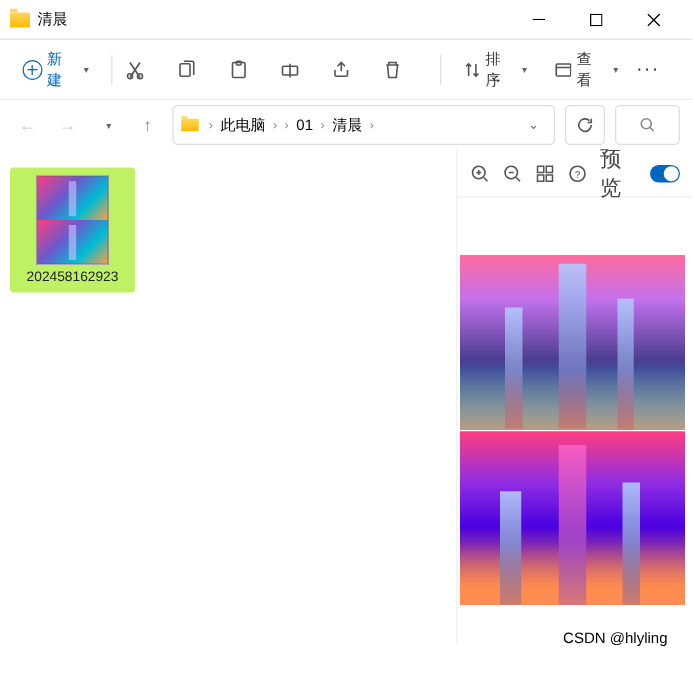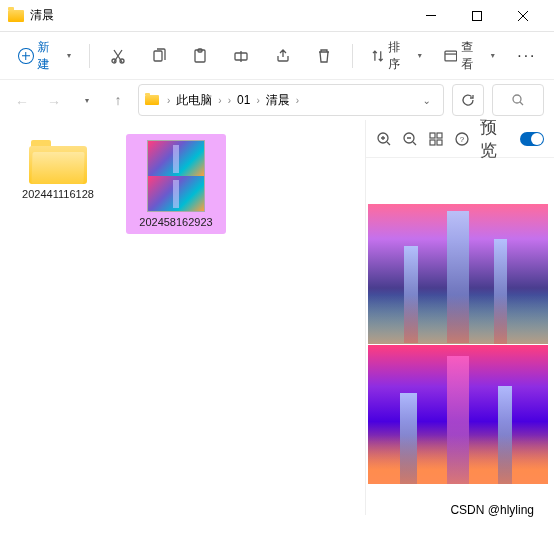--- a/index.html
+++ b/index.html
@@ -4,21 +4,21 @@
 <style>
 * { margin: 0; padding: 0; box-sizing: border-box; font-family: "Segoe UI", "Microsoft YaHei", sans-serif; }
 body { width: 554px; height: 547px; background: #fff; overflow: hidden; position: relative; }
 .titlebar { height: 32px; display: flex; align-items: center; padding: 0 8px; border-bottom: 1px solid #e5e5e5; }
 .titlebar .folder-icon { width: 16px; height: 12px; background: linear-gradient(#ffd75e,#ffb900); border-radius: 1px; margin-right: 6px; position: relative; }
 .titlebar .folder-icon::before { content: ""; position: absolute; top: -3px; left: 0; width: 6px; height: 3px; background: #ffd75e; border-radius: 1px 1px 0 0; }
 .titlebar .title { font-size: 12px; flex: 1; }
 .win-controls { display: flex; gap: 0; margin-left: auto; }
 .win-btn { width: 46px; height: 32px; display: flex; align-items: center; justify-content: center; font-size: 10px; color: #000; }
 .toolbar { height: 48px; display: flex; align-items: center; padding: 0 10px; gap: 6px; border-bottom: 1px solid #eee; }
-.tbtn { height: 32px; padding: 0 8px; display: flex; align-items: center; justify-content: center; gap: 4px; border-radius: 4px; color: #333; font-size: 12px; }
+.tbtn { height: 32px; padding: 0 8px; display: flex; align-items: center; justify-content: space-between; gap: 4px; border-radius: 4px; color: #333; font-size: 12px; }
 .tbtn.icon-only { width: 36px; padding: 0; }
 .new-btn { color: #0067c0; }
 .plus-circle { width: 16px; height: 16px; border: 1.5px solid #0067c0; border-radius: 50%; position: relative; }
 .plus-circle::before, .plus-circle::after { content: ""; position: absolute; background: #0067c0; top: 50%; left: 50%; transform: translate(-50%,-50%); }
 .plus-circle::before { width: 8px; height: 1.5px; }
 .plus-circle::after { width: 1.5px; height: 8px; }
 .sep { width: 1px; height: 24px; background: #e0e0e0; margin: 0 4px; }
 .chev { font-size: 8px; color: #666; margin-left: 2px; }
 .navbar { height: 40px; display: flex; align-items: center; padding: 0 10px; gap: 8px; }
 .nav-btn { width: 24px; height: 24px; display: flex; align-items: center; justify-content: center; color: #888; font-size: 14px; }
@@ -28,21 +28,21 @@
 .addr-bar .folder-icon::before { content: ""; position: absolute; top: -2px; left: 0; width: 5px; height: 2px; background: #ffd75e; border-radius: 1px 1px 0 0; }
 .crumb { padding: 2px 2px; }
 .crumb-sep { color: #888; padding: 0 2px; font-size: 10px; }
 .addr-chev { margin-left: auto; font-size: 10px; color: #666; padding-right: 6px; }
 .refresh-btn, .search-box { height: 32px; border: 1px solid #ddd; border-radius: 4px; display: flex; align-items: center; justify-content: center; }
 .refresh-btn { width: 32px; font-size: 14px; color: #555; }
 .search-box { width: 52px; color: #888; }
 .content-area { display: flex; height: calc(100% - 152px); }
 .file-pane { width: 365px; padding: 14px 8px; display: flex; gap: 18px; align-items: flex-start; }
 .item { width: 100px; display: flex; flex-direction: column; align-items: center; padding: 6px 2px; gap: 4px; }
-.item.selected { background: #f0abfc; border-radius: 3px; }
+.item.selected { background: #bef264; border-radius: 3px; }
 .big-folder { width: 58px; height: 44px; position: relative; }
 .big-folder .back { position: absolute; bottom: 0; width: 58px; height: 38px; background: linear-gradient(#ffe083,#ffc926); border-radius: 3px; }
 .big-folder .tab { position: absolute; top: 0; left: 2px; width: 20px; height: 8px; background: #ffd75e; border-radius: 2px 2px 0 0; }
 .big-folder .front { position: absolute; bottom: 0; left: 3px; width: 52px; height: 32px; background: linear-gradient(#ffe89e,#ffce3a); border-radius: 2px; transform: skewX(-2deg); }
 .item-label { font-size: 11px; color: #222; text-align: center; }
 .thumb-img { width: 58px; height: 72px; border: 1px solid #aaa; background: #333; display: flex; flex-direction: column; }
 .thumb-half { flex: 1; background: linear-gradient(135deg, #ff3d7f 0%, #6a5acd 40%, #00bcd4 70%, #ff9e3d 100%); position: relative; }
 .thumb-half::after { content: ""; position: absolute; left: 45%; top: 10%; width: 10%; height: 80%; background: rgba(200,200,255,0.6); }
 .preview-pane { flex: 1; border-left: 1px solid #eee; display: flex; flex-direction: column; }
 .preview-toolbar { height: 38px; display: flex; align-items: center; justify-content: flex-end; padding: 0 10px; gap: 10px; border-bottom: 1px solid #f0f0f0; font-size: 13px; color: #444; }
@@ -182,28 +182,20 @@
   <div class="search-box">
     <svg width="14" height="14" viewBox="0 0 14 14">
         <circle cx="6" cy="6" r="4" fill="none" stroke="#888" stroke-width="1.3"></circle>
         <path d="M9 9l3 3" stroke="#888" stroke-width="1.3"></path>
       </svg>
   </div>
 </div>
 
 <div class="content-area">
   <div class="file-pane">
-    <div class="item">
-      <div class="big-folder">
-          <div class="tab"></div>
-          <div class="back"></div>
-          <div class="front"></div>
-        </div>
-      <div class="item-label">202441116128</div>
-    </div>
     <div class="item selected">
       <div class="thumb-img">
         <div class="thumb-half"></div>
           <div class="thumb-half"></div>
       </div>
       <div class="item-label">202458162923</div>
     </div>
   </div>
   <div class="preview-pane">
     <div class="preview-toolbar">

